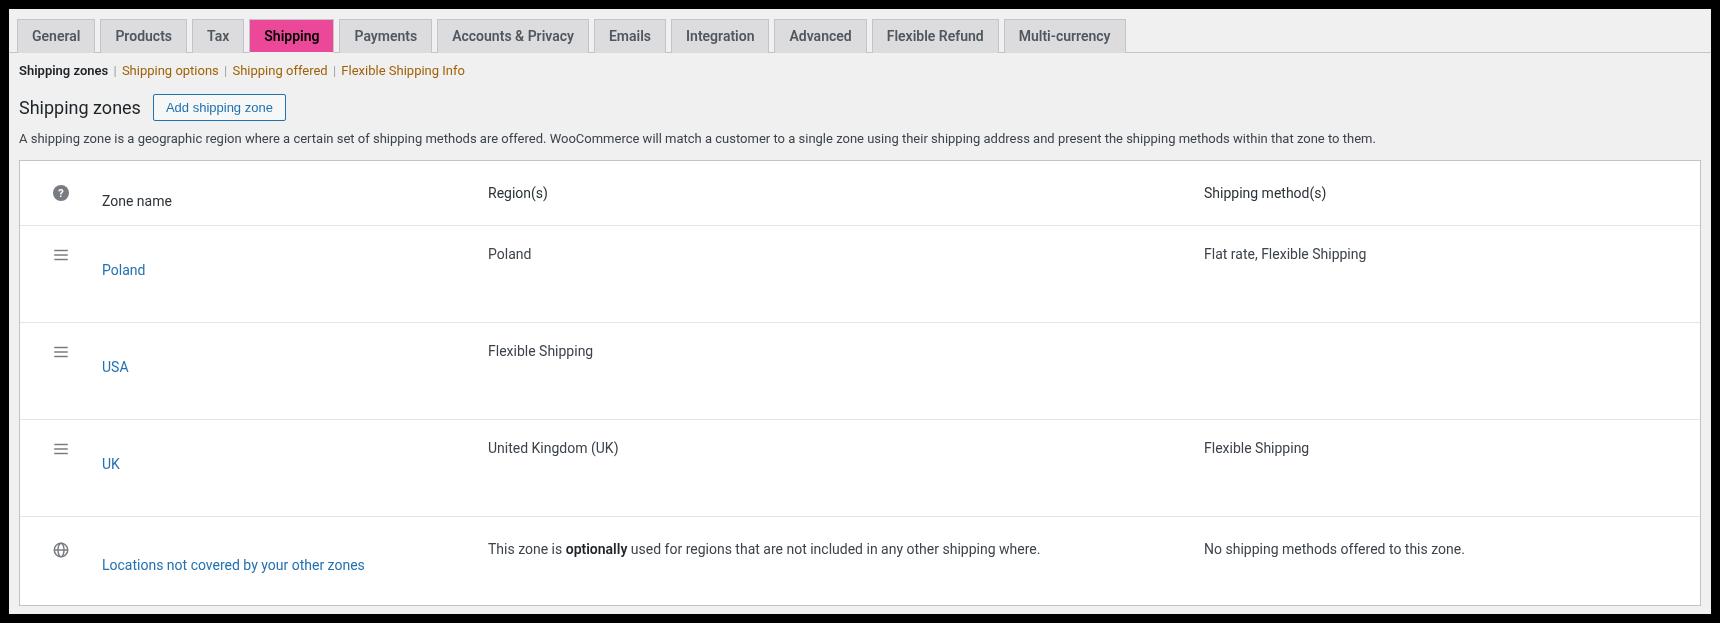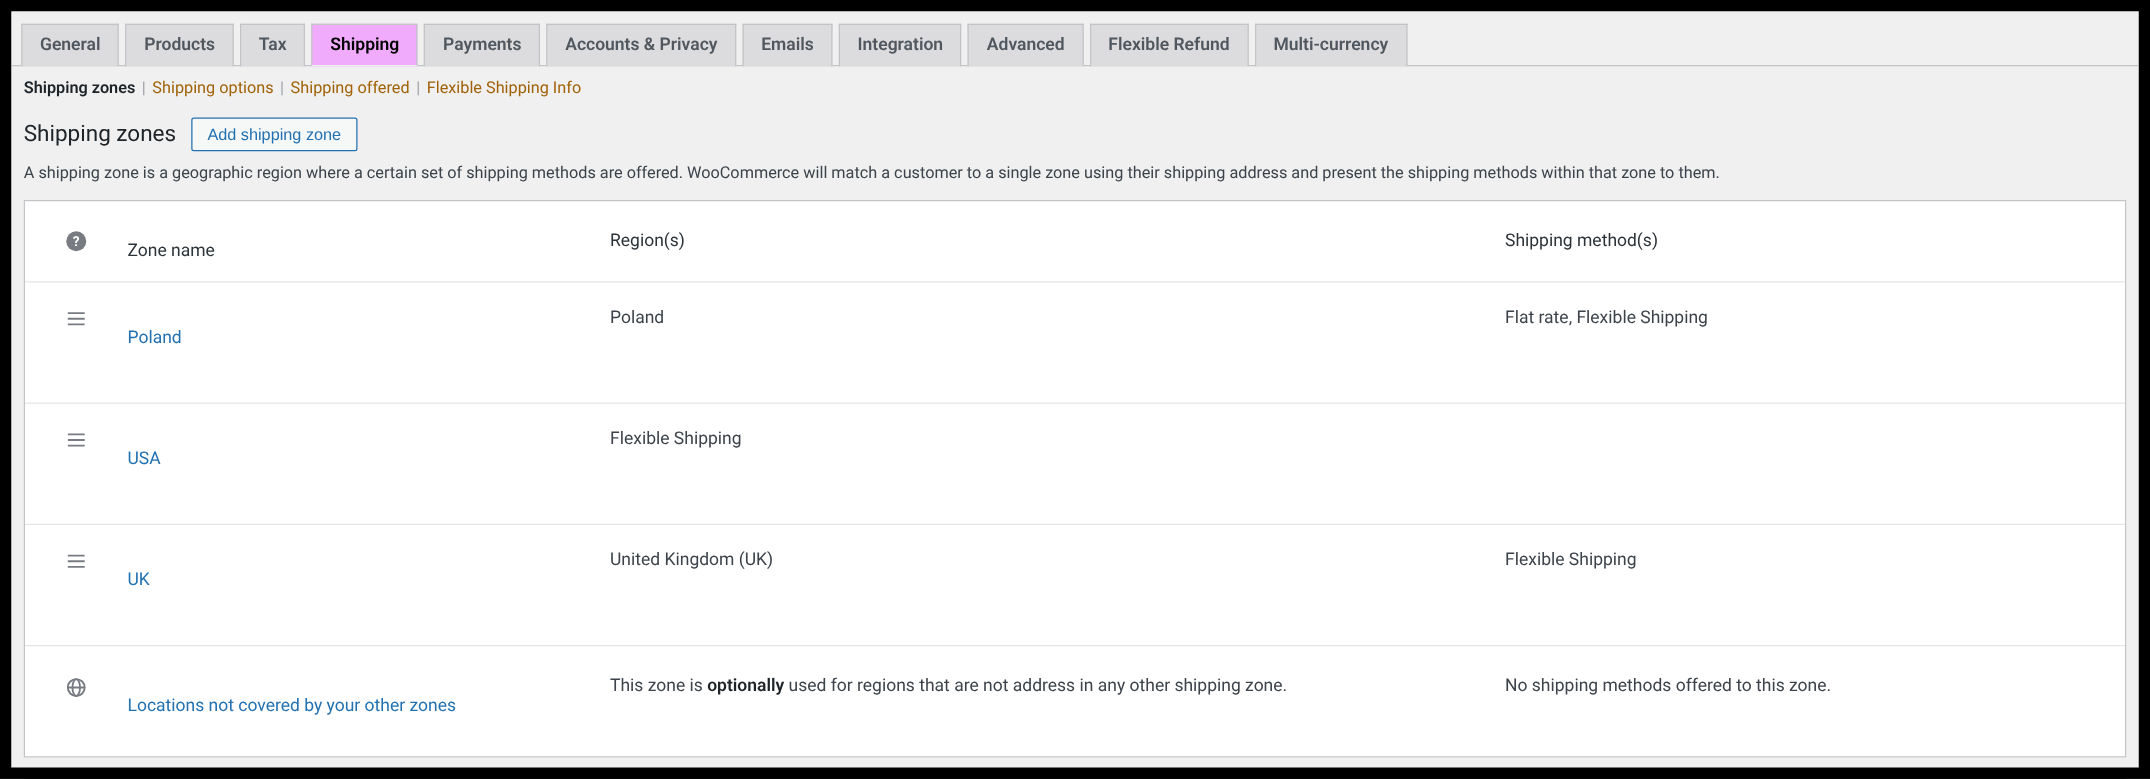--- a/index.html
+++ b/index.html
@@ -37,21 +37,21 @@
     background: #dcdcde;
     border: 1px solid #c3c4c7;
     border-bottom: none;
     color: #50575e;
     font-size: 14px;
     font-weight: 600;
     cursor: pointer;
     margin-bottom: -1px;
   }
   .nav-tab.active {
-    background: #f0abfc;
+    background: #ec4899;
     border-bottom: 1px solid #f0f0f1;
     color: #000;
     text-align: center;
   }
   .sub-nav {
     padding: 10px 10px 4px 10px;
     font-size: 13px;
   }
   .sub-nav a {
     color: #a16207;
@@ -242,21 +242,21 @@
       <div class="row fallback">
         <div class="col-handle globe-icon">
           <svg viewBox="0 0 24 24" fill="none" stroke="#787c82" stroke-width="2">
               <circle cx="12" cy="12" r="9"></circle>
               <ellipse cx="12" cy="12" rx="4" ry="9"></ellipse>
               <line x1="3" y1="12" x2="21" y2="12"></line>
             </svg>
         </div>
         <div class="col-name"><a href="#" class="zone-link">Locations not covered by your other zones</a></div>
         <div class="col-region">
-          <span>This zone is </span><span class="bold">optionally</span><span> used for regions that are not address in any other shipping zone.</span>
+          <span>This zone is </span><span class="bold">optionally</span><span> used for regions that are not included in any other shipping where.</span>
         </div>
         <div class="col-method">No shipping methods offered to this zone.</div>
       </div>
 
     </div>
 
   </div>
 </div>
 
 </body></html>

